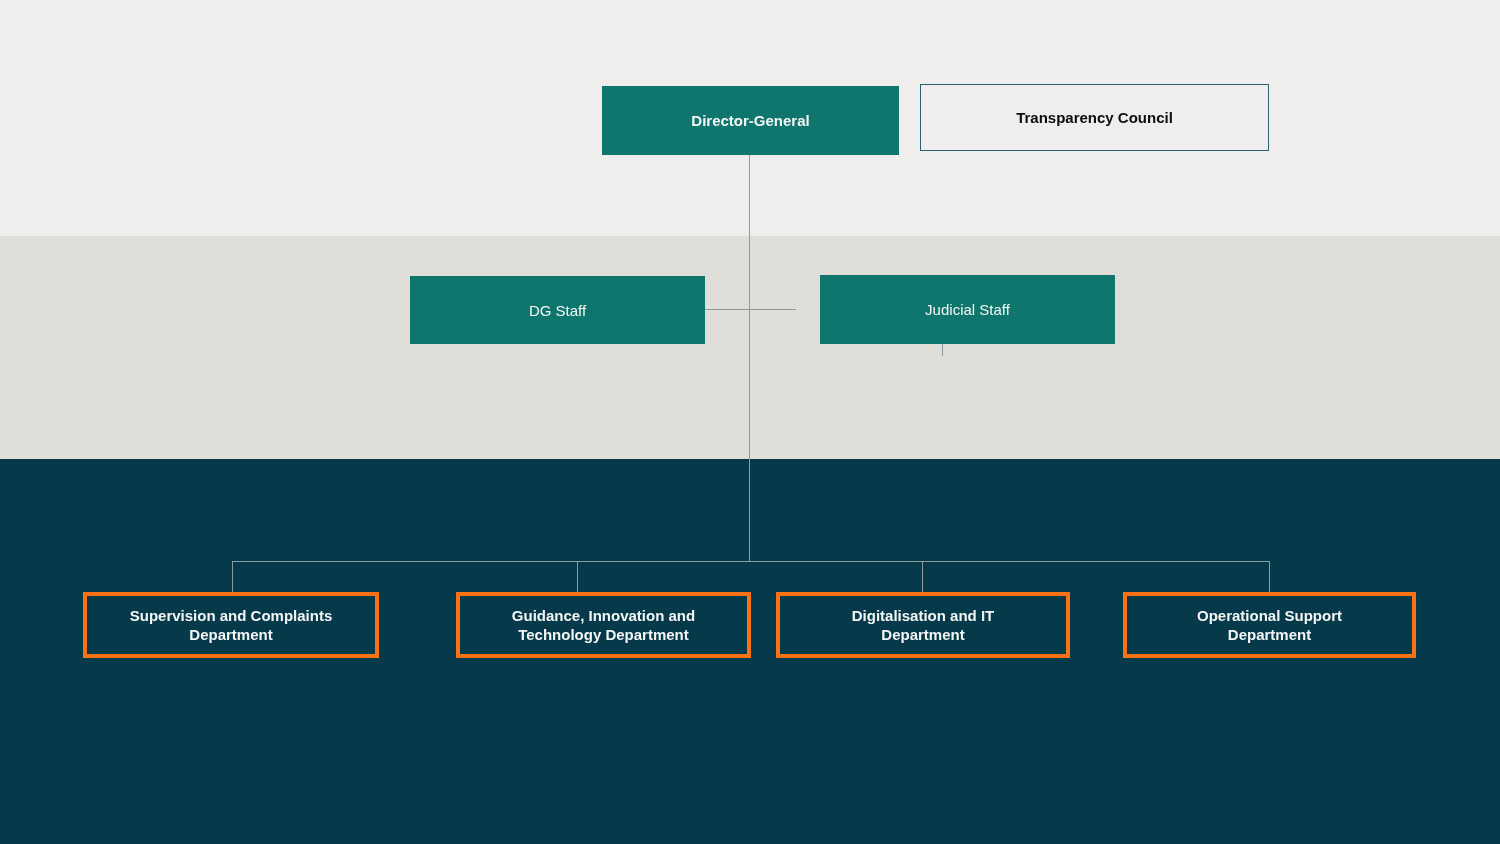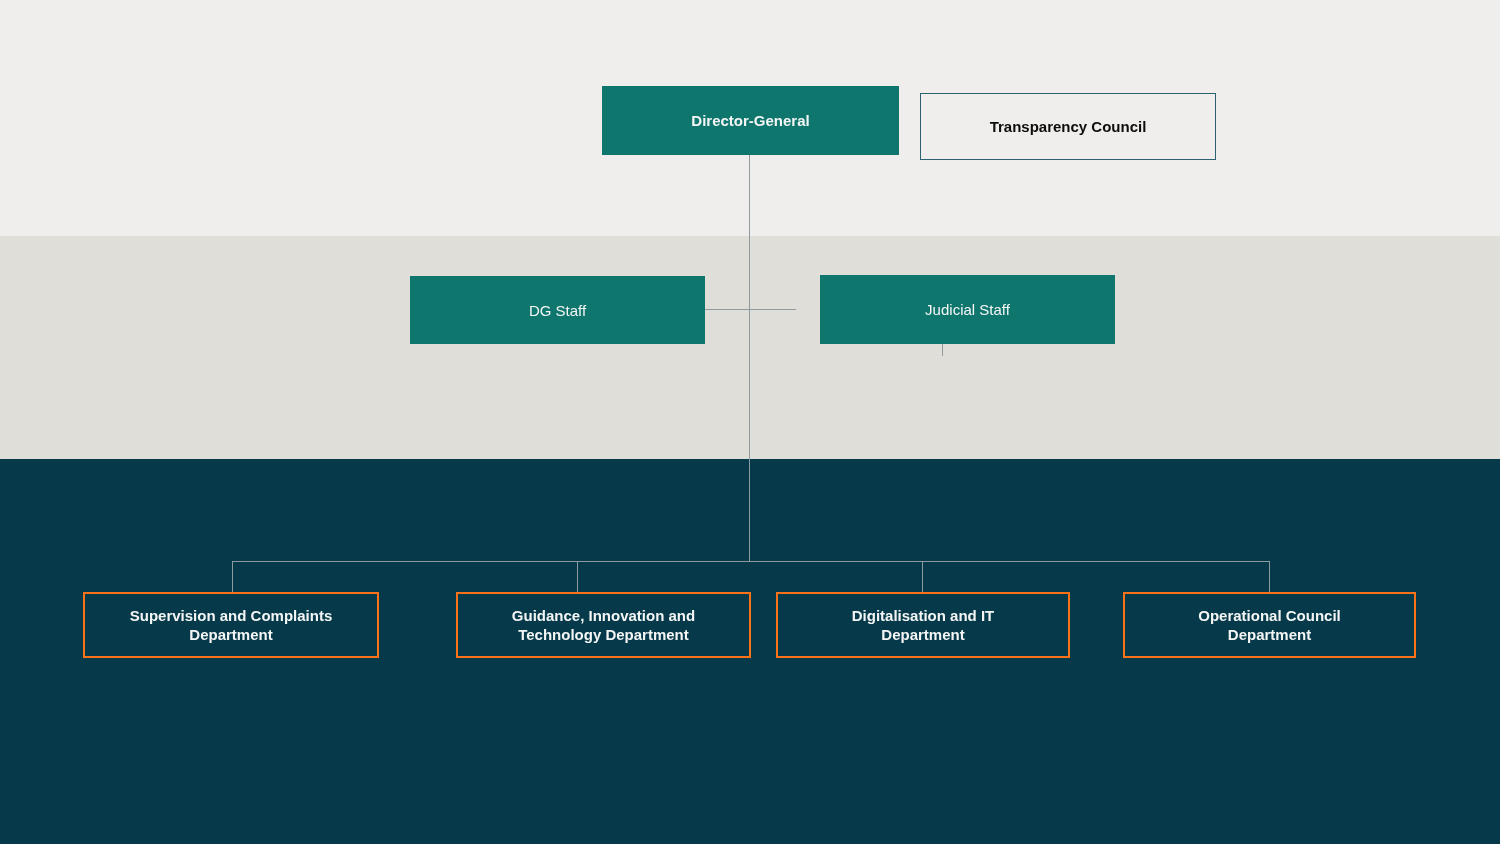--- a/index.html
+++ b/index.html
@@ -43,21 +43,21 @@
   }
   .node.light {
     background: #efeeec;
     color: #0d0d0d;
     border: 1px solid #2c6170;
   }
   .node.bold { font-weight: bold; }
   .node.dept {
     background: #063a4b;
     color: #f4f6f5;
-    border: 2px solid #f97316;
+    border: 4px solid #f97316;
     font-weight: bold;
   }
 </style>
 </head>
 <body>
 
 <div class="canvas">
 
   <div class="band band-top"></div>
   <div class="band band-middle"></div>
@@ -67,32 +67,32 @@
   <div class="line h" style="left:705px; top:309px; width:91px;"></div>
   <div class="line v" style="left:942px; top:344px; height:12px;"></div>
   <div class="line h" style="left:232px; top:561px; width:1038px;"></div>
   <div class="line v" style="left:232px; top:561px; height:31px;"></div>
   <div class="line v" style="left:577px; top:561px; height:31px;"></div>
   <div class="line v" style="left:922px; top:561px; height:31px;"></div>
   <div class="line v" style="left:1269px; top:561px; height:31px;"></div>
 
   <div class="node dark bold" style="left:602px; top:86px; width:297px; height:69px;">Director-General</div>
 
-  <div class="node light bold" style="left:920px; top:93px; width:296px; height:67px;">Transparency Council</div>
+  <div class="node light bold" style="left:920px; top:84px; width:349px; height:67px;">Transparency Council</div>
 
   <div class="node dark" style="left:410px; top:276px; width:295px; height:68px;">DG Staff</div>
 
   <div class="node dark" style="left:796px; top:275px; width:295px; height:69px;margin-left:24px;">Judicial Staff</div>
 
 
   <div class="node dept" style="left:83px; top:592px; width:296px; height:66px;">Supervision and Complaints
 Department</div>
 
   <div class="node dept" style="left:456px; top:592px; width:295px; height:66px;">Guidance, Innovation and
 Technology Department</div>
 
   <div class="node dept" style="left:776px; top:592px; width:294px; height:66px;">Digitalisation and IT
 Department</div>
 
-  <div class="node dept" style="left:1123px; top:592px; width:293px; height:66px;">Operational Council
+  <div class="node dept" style="left:1123px; top:592px; width:293px; height:66px;">Operational Support
 Department</div>
 
 </div>
 
 </body></html>

